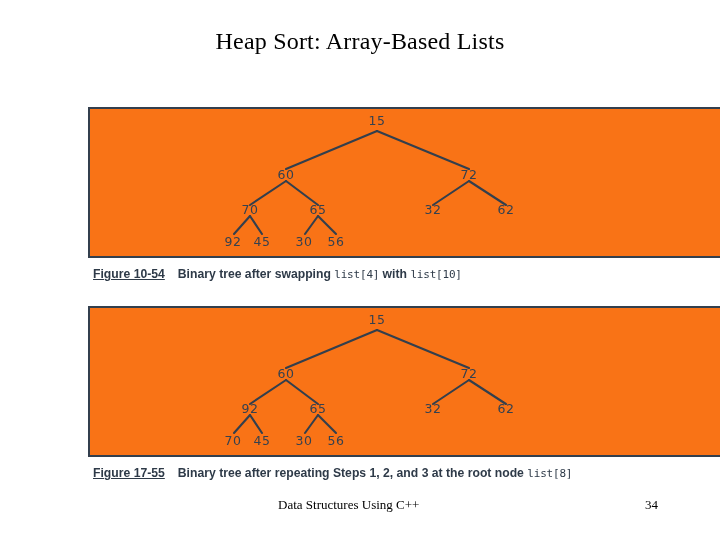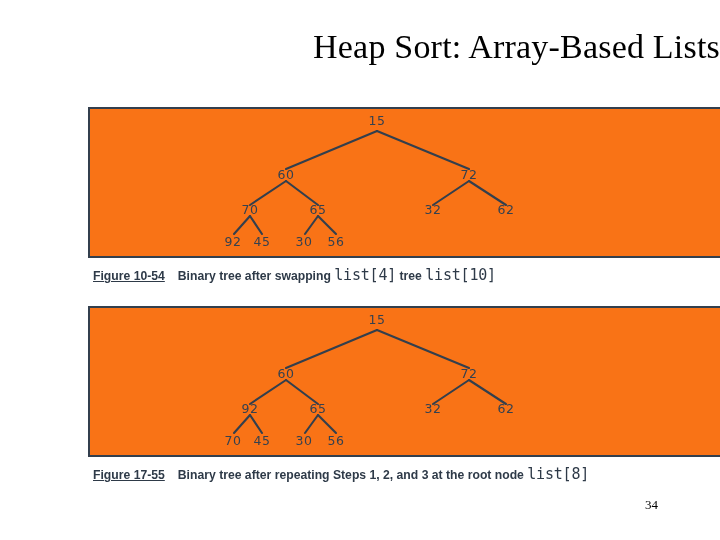--- a/index.html
+++ b/index.html
@@ -15,23 +15,23 @@
     font-family: "Liberation Sans", sans-serif;
     -webkit-font-smoothing: antialiased;
   }
 
   
   #slide-title {
     position: absolute;
     top: 28px;
     left: 0;
     width: 720px;
-    text-align: right;
+    text-align: center;
     font-family: "Liberation Serif", serif;
-    font-size: 34px;
+    font-size: 24px;
     font-weight: 400;
     color: #000000;
     letter-spacing: 0.2px;
     white-space: nowrap;
   }
 
   
   .figure-block {
     position: absolute;
     left: 88px;
@@ -83,21 +83,21 @@
 
   .caption-label {
     font-weight: bold;
     color: #2e3a48;
     margin-right: 13px;
     text-decoration: underline;
   }
   .caption-text { font-weight: bold; }
   .code {
     font-family: "DejaVu Sans Mono", monospace;
-    font-size: 15px;
+    font-size: 11px;
     letter-spacing: -0.2px;
   }
 
   
   #footer {
     position: absolute;
     left: 0;
     top: 497px;
     width: 720px;
     height: 20px;
@@ -150,21 +150,21 @@
       <text class="tree-node-label" x="416" y="105">62</text>
       <text class="tree-node-label" x="143" y="137">92</text>
       <text class="tree-node-label" x="172" y="137">45</text>
       <text class="tree-node-label" x="214" y="137">30</text>
       <text class="tree-node-label" x="246" y="137">56</text>
     </svg>
   </div>
 </div>
 
 <div class="figure-caption" id="figure-caption-1">
-  <span class="caption-label">Figure 10-54</span><span class="caption-text">Binary tree after swapping </span><span class="code">list[4]</span><span class="caption-text"> tree </span><span class="code">list[10]</span>
+  <span class="caption-label">Figure 10-54</span><span class="caption-text">Binary tree after swapping </span><span class="code">list[4]</span><span class="caption-text"> with </span><span class="code">list[10]</span>
 </div>
 
 <div class="figure-block" id="figure-block-2">
   <div class="figure-box">
     <svg width="544" height="147" viewBox="0 0 544 147">
       <line class="tree-edge" x1="287" y1="22" x2="196" y2="60"></line>
       <line class="tree-edge" x1="287" y1="22" x2="379" y2="60"></line>
       <line class="tree-edge" x1="196" y1="72" x2="160" y2="96"></line>
       <line class="tree-edge" x1="196" y1="72" x2="228" y2="96"></line>
       <line class="tree-edge" x1="379" y1="72" x2="343" y2="96"></line>
@@ -187,14 +187,15 @@
       <text class="tree-node-label" x="246" y="137">56</text>
     </svg>
   </div>
 </div>
 
 <div class="figure-caption" id="figure-caption-2">
   <span class="caption-label">Figure 17-55</span><span class="caption-text">Binary tree after repeating Steps 1, 2, and 3 at the root node </span><span class="code">list[8]</span>
 </div>
 
 <div id="footer">
+  <div id="footer-title">Data Structures Using C++</div>
   <div id="footer-page-number">34</div>
 </div>
 
 </body></html>

